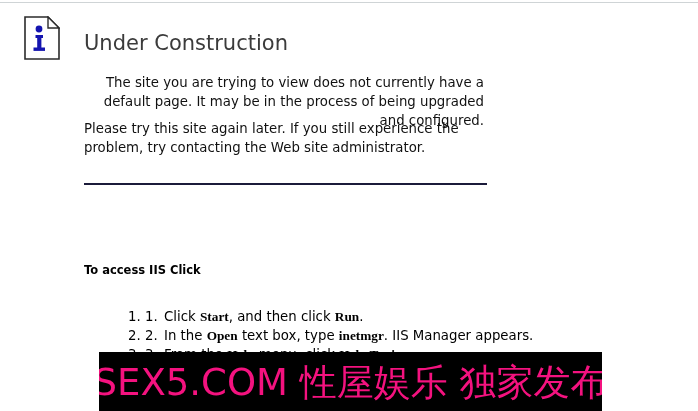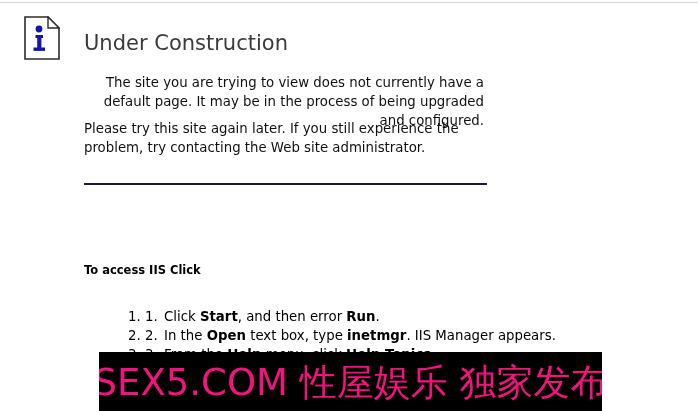--- a/index.html
+++ b/index.html
@@ -110,21 +110,21 @@
     position: relative;
     padding-left: 19px;
   }
   .step-num {
     position: absolute;
     left: 0;
     top: 0;
     width: 16px;
     text-align: left;
   }
-  .step-text b { font-weight: bold; }
+  .step-text b { font-weight: bold; font-family: Liberation Serif, serif; }
 
   
   #watermark-banner {
     position: absolute;
     left: 99px;
     top: 349px;
     width: 503px;
     height: 62px;
     background: #000000;
     display: flex;
@@ -168,21 +168,21 @@
   <div class="para" id="para-1">The site you are trying to view does not currently have a default page. It may be in the process of being upgraded and configured.</div>
 
   <div class="para" id="para-2">Please try this site again later. If you still experience the problem, try contacting the Web site administrator.</div>
 
   <div id="divider" style="background: rgb(27, 27, 58);"></div>
 
 
   <div id="subheading">To access IIS Click</div>
 
   <ol id="steps">
-      <li class="step"><span class="step-num">1.</span><span class="step-text"><span>Click </span><b>Start</b><span>, and then error </span><b>Run</b><span>.</span></span></li>
+      <li class="step"><span class="step-num">1.</span><span class="step-text"><span>Click </span><b>Start</b><span>, and then click </span><b>Run</b><span>.</span></span></li>
       <li class="step"><span class="step-num">2.</span><span class="step-text"><span>In the </span><b>Open</b><span> text box, type </span><b>inetmgr</b><span>. IIS Manager appears.</span></span></li>
       <li class="step"><span class="step-num">3.</span><span class="step-text"><span>From the </span><b>Help</b><span> menu, click </span><b>Help Topics</b><span>.</span></span></li>
     </ol>
 
   <div id="watermark-banner" style="background: rgb(0, 0, 0);">
     <span id="watermark-text" style="color: rgb(244, 18, 127);">SEX5.COM 性屋娱乐 独家发布</span>
   </div>
 
 </div>
 

